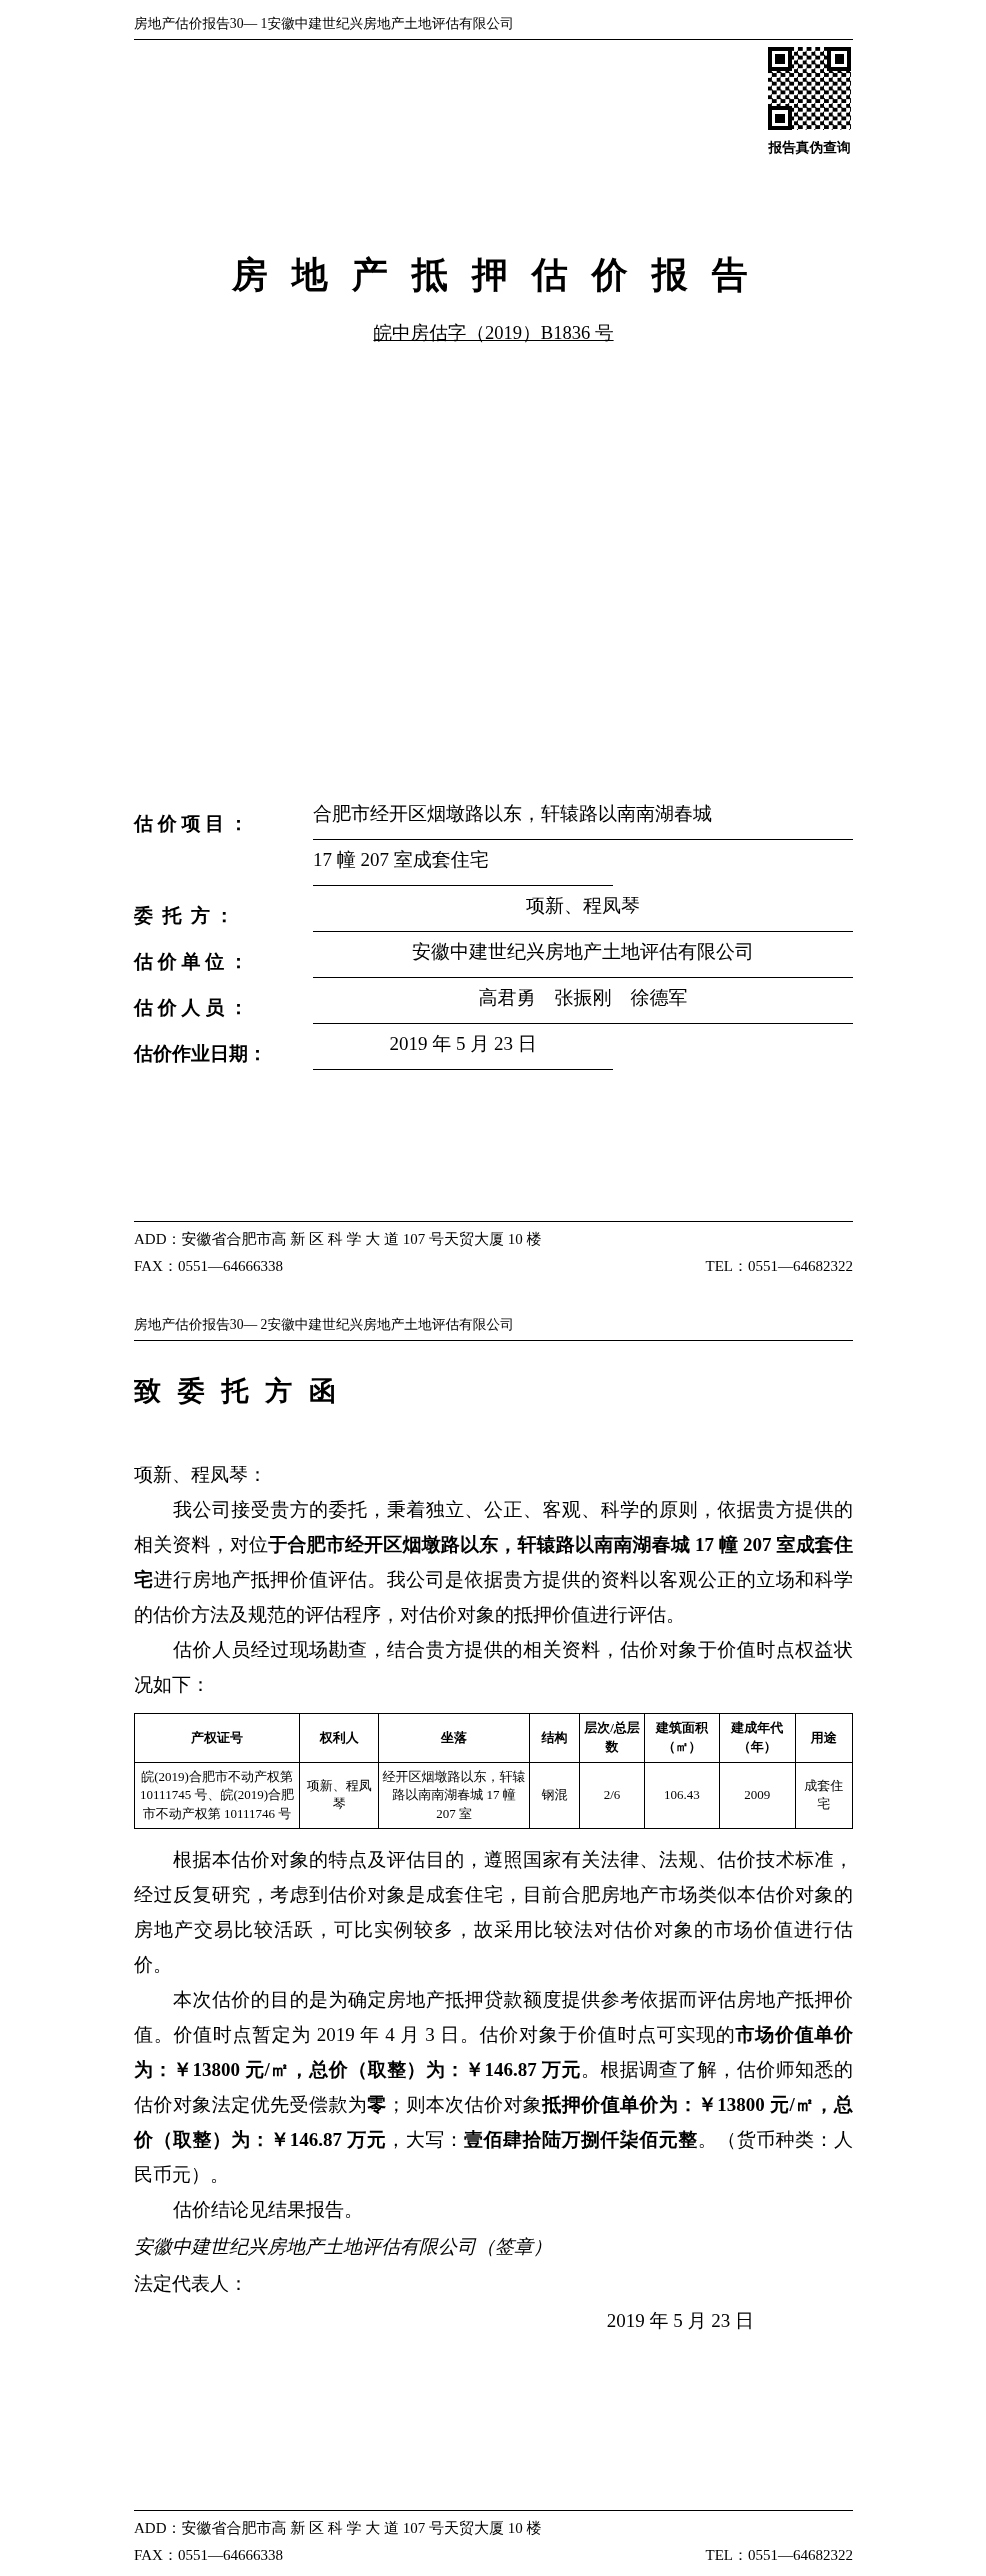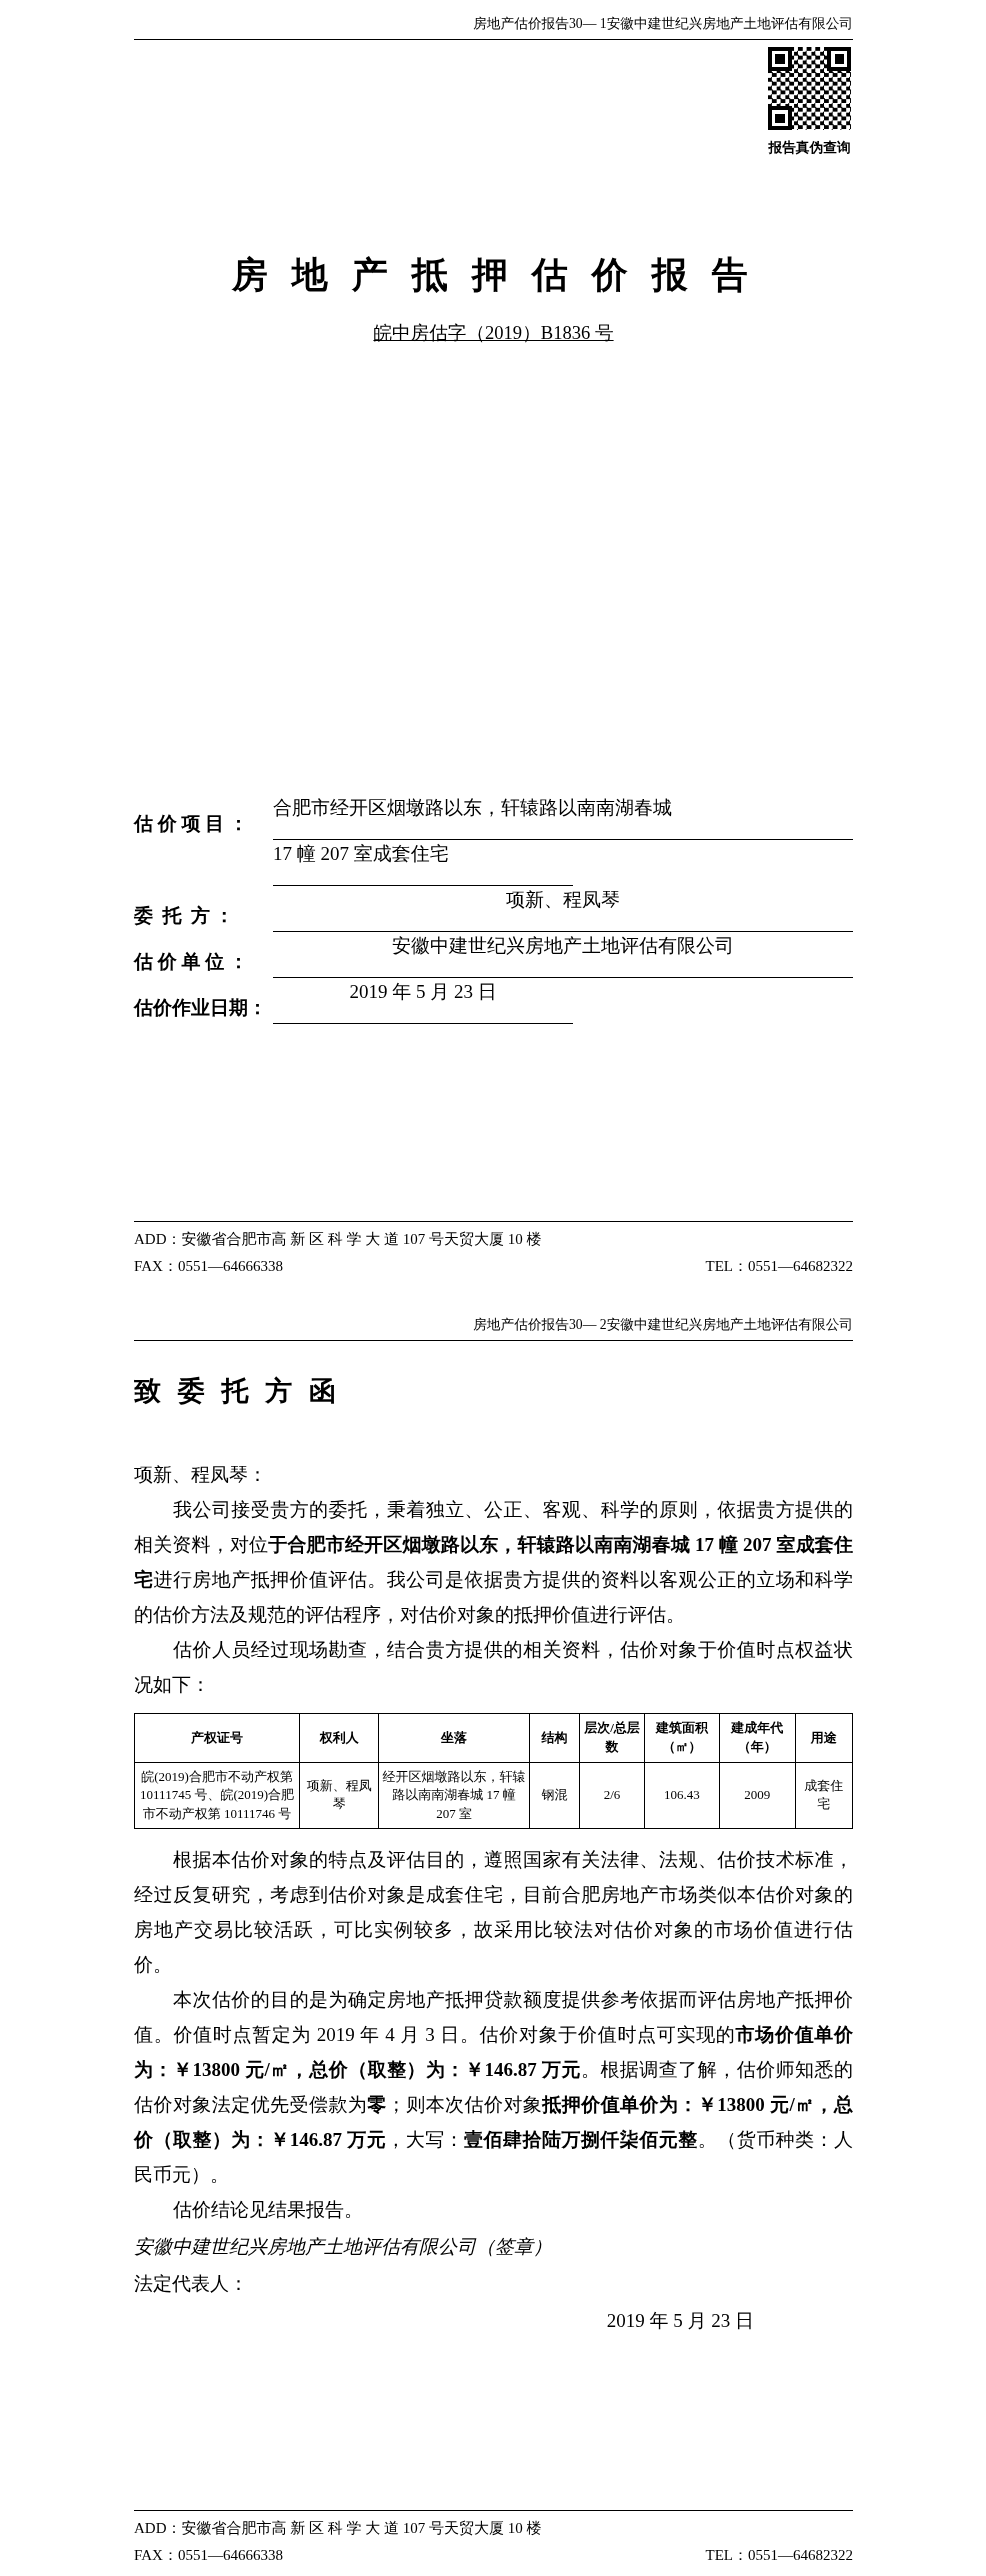--- a/index.html
+++ b/index.html
@@ -8,21 +8,21 @@
     width:987px; height:2576px; overflow:hidden;
     font-family:"Liberation Serif","DejaVu Serif",serif;
     color:#000;
   }
   .page { padding:0 134px; display:flex; flex-direction:column; position:relative; }
   .page1 { height:1287px; }
   .page2 { height:1289px; }
 
   
   .pg-header {
-    display:flex; justify-content:flex-end; align-items:baseline;
+    display:flex; justify-content:flex-start; align-items:baseline;
     padding:15px 0 6.2px; border-bottom:1.9px solid #000; font-size:13.7px;
   }
   .page2 .pg-header { padding-top:29px; }
 
   
   .qr-block { position:absolute; top:47px; right:136px; width:83px; text-align:center; }
   .qr {
     position:relative; width:83px; height:83px;
     background:repeating-conic-gradient(#000 0% 25%, #fff 0% 50%);
     background-size:8.7px 8.7px;
@@ -32,21 +32,21 @@
   .finder.tl { top:0; left:0; } .finder.tr { top:0; right:0; } .finder.bl { bottom:0; left:0; }
   .qr-caption { margin-top:8.7px; font-size:13.7px; font-weight:bold; white-space:nowrap; }
 
   .main-title { margin-top:211px; text-align:center; font-size:36px; font-weight:bold; letter-spacing:7.5px; white-space:pre; }
   .doc-no { margin-top:20px; text-align:center; font-size:18.6px;text-decoration:underline; }
 
   .fields { margin-top:448px; }
   .field-row { display:flex; align-items:flex-end; height:46px; font-size:19px; }
   .f-label { font-weight:bold; width:139px; flex:none; white-space:pre; padding-bottom:3.7px; }
   .f-spacer { width:139px; flex:none; }
-  .f-value { border-bottom:1.2px solid #000; padding-bottom:18px; text-align:center; }
+  .f-value { border-bottom:1.2px solid #000; padding-bottom:12px; text-align:center;margin-left:40px; }
   .f-value.full { flex:1; }
   .f-value.short { width:300px; }
   .f-value.left { text-align:left; }
 
   .pg-footer { margin-top:auto; border-top:1.2px solid #000; padding:8.7px 0 11.2px; font-size:15px; }
   .pg-footer .addr { margin-bottom:7.5px; }
   .pg-footer .row { display:flex; justify-content:space-between; }
 
   
   .letter-title { margin-top:32px; font-size:27px; font-weight:bold; letter-spacing:5px; white-space:pre; }
@@ -100,20 +100,24 @@
         <span class="f-spacer"></span>
         <span class="f-value short left">17 幢 207 室成套住宅</span>
       </div>
       <div class="field-row">
         <span class="f-label">委  托  方 ：</span>
         <span class="f-value full">项新、程凤琴</span>
       </div>
       <div class="field-row">
         <span class="f-label">估 价 单 位 ：</span>
         <span class="f-value full">安徽中建世纪兴房地产土地评估有限公司</span>
+      </div>
+      <div class="field-row">
+        <span class="f-label">估 价 人 员 ：</span>
+        <span class="f-value full">高君勇　张振刚　徐德军</span>
       </div>
       <div class="field-row">
         <span class="f-label">估价作业日期：</span>
         <span class="f-value short">2019 年 5 月 23 日</span>
       </div>
     </div>
 
     <footer class="pg-footer">
       <div class="addr">ADD：安徽省合肥市高 新 区 科 学 大 道 107 号天贸大厦 10 楼</div>
       <div class="row">

